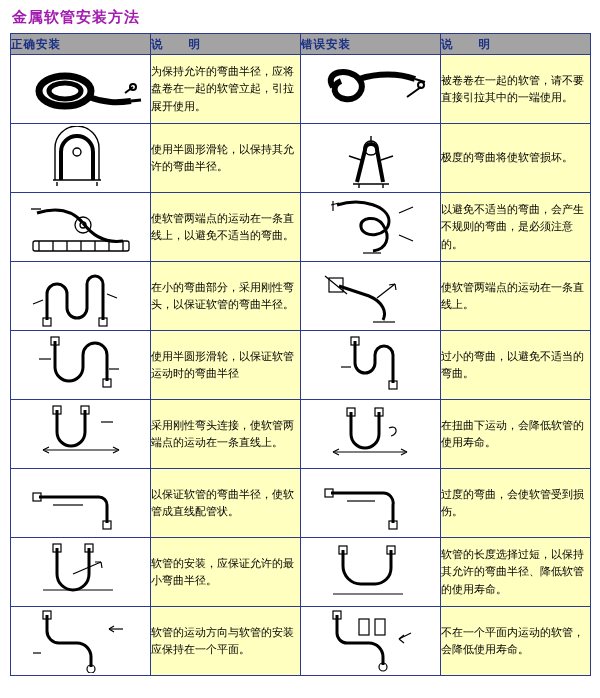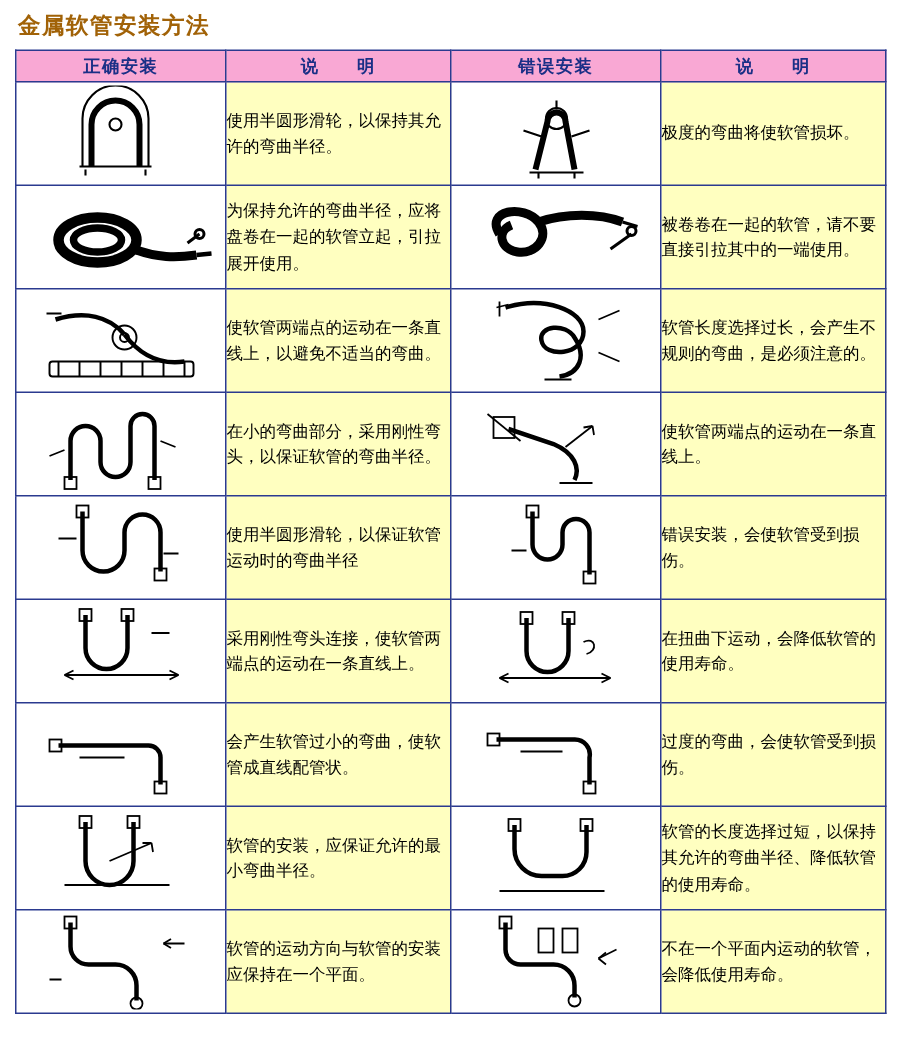--- a/index.html
+++ b/index.html
@@ -19,42 +19,42 @@
     height: 698px;
     position: relative;
     box-sizing: border-box;
     padding: 6px 10px 4px 10px;
   }
   .doc-title {
     font-size: 15px;
     font-weight: bold;
     letter-spacing: 1px;
     margin: 2px 0 6px 2px;
-    color: #a16207;
+    color: #a21caf;
   }
   table.hose-table {
     border-collapse: collapse;
     width: 580px;
     table-layout: fixed;
     border: 1px solid #2b3a8f;
   }
   table.hose-table th,
   table.hose-table td {
     border: 1px solid #2b3a8f;
     padding: 0;
     vertical-align: middle;
   }
   th.head {
-    background: #f9a8d4;
+    background: #a3a3a3;
     color: #1a2f86;
     font-size: 11.5px;
     font-weight: bold;
     height: 20px;
     letter-spacing: 1px;
-    text-align: center;
+    text-align: left;
   }
   col.c-img { width: 140px; }
   col.c-txt { width: 150px; }
 
   td.img-cell {
     background: #ffffff;
     text-align: center;
     height: 68px;
   }
   td.txt-cell {
@@ -94,56 +94,20 @@
         <th class="head">错误安装</th>
         <th class="head">说　　明</th>
       </tr>
     </thead>
     <tbody>
 
       <tr>
         <td class="img-cell">
           <span class="fig">
             <svg width="136" height="64" viewBox="0 0 136 64">
-              <g stroke="#000" fill="none" stroke-width="4">
-                <path d="M48 54 L48 26 A16 16 0 0 1 80 26 L80 54"></path>
-              </g>
-              <g stroke="#000" fill="none" stroke-width="1.4">
-                <path d="M42 54 L42 22 A22 22 0 0 1 86 22 L86 54"></path>
-                <circle cx="64" cy="26" r="4"></circle>
-                <path d="M40 54 L88 54"></path>
-                <path d="M44 56 L44 60 M84 56 L84 60"></path>
-              </g>
-            </svg>
-          </span>
-        </td>
-        <td class="txt-cell">使用半圆形滑轮，以保持其允许的弯曲半径。</td>
-        <td class="img-cell">
-          <span class="fig">
-            <svg width="136" height="64" viewBox="0 0 136 64">
-              <g stroke="#000" fill="none" stroke-width="4">
-                <path d="M54 56 L62 24 A6 6 0 0 1 74 24 L80 56"></path>
-              </g>
-              <g stroke="#000" fill="none" stroke-width="1.4">
-                <circle cx="68" cy="22" r="7"></circle>
-                <path d="M68 10 L68 16"></path>
-                <path d="M50 58 L86 58"></path>
-                <path d="M56 58 L56 62 M80 58 L80 62"></path>
-                <path d="M46 30 L58 34 M90 30 L78 34"></path>
-              </g>
-            </svg>
-          </span>
-        </td>
-        <td class="txt-cell">极度的弯曲将使软管损坏。</td>
-      </tr>
-
-      <tr>
-        <td class="img-cell">
-          <span class="fig">
-            <svg width="136" height="64" viewBox="0 0 136 64">
               <g stroke="#000" fill="none" stroke-width="1.6">
                 <ellipse cx="52" cy="34" rx="26" ry="15" stroke-width="7"></ellipse>
                 <ellipse cx="52" cy="34" rx="16" ry="8" stroke-width="5"></ellipse>
                 <path d="M76 40 C92 46 104 46 118 44" stroke-width="6"></path>
                 <path d="M118 44 l10 -1" stroke-width="3"></path>
                 <circle cx="120" cy="30" r="3" stroke-width="2"></circle>
                 <path d="M112 36 l8 -6" stroke-width="2"></path>
               </g>
             </svg>
           </span>
@@ -164,20 +128,56 @@
             </svg>
           </span>
         </td>
         <td class="txt-cell">被卷卷在一起的软管，请不要直接引拉其中的一端使用。</td>
       </tr>
 
       <tr>
         <td class="img-cell">
           <span class="fig">
             <svg width="136" height="64" viewBox="0 0 136 64">
+              <g stroke="#000" fill="none" stroke-width="4">
+                <path d="M48 54 L48 26 A16 16 0 0 1 80 26 L80 54"></path>
+              </g>
+              <g stroke="#000" fill="none" stroke-width="1.4">
+                <path d="M42 54 L42 22 A22 22 0 0 1 86 22 L86 54"></path>
+                <circle cx="64" cy="26" r="4"></circle>
+                <path d="M40 54 L88 54"></path>
+                <path d="M44 56 L44 60 M84 56 L84 60"></path>
+              </g>
+            </svg>
+          </span>
+        </td>
+        <td class="txt-cell">使用半圆形滑轮，以保持其允许的弯曲半径。</td>
+        <td class="img-cell">
+          <span class="fig">
+            <svg width="136" height="64" viewBox="0 0 136 64">
+              <g stroke="#000" fill="none" stroke-width="4">
+                <path d="M54 56 L62 24 A6 6 0 0 1 74 24 L80 56"></path>
+              </g>
+              <g stroke="#000" fill="none" stroke-width="1.4">
+                <circle cx="68" cy="22" r="7"></circle>
+                <path d="M68 10 L68 16"></path>
+                <path d="M50 58 L86 58"></path>
+                <path d="M56 58 L56 62 M80 58 L80 62"></path>
+                <path d="M46 30 L58 34 M90 30 L78 34"></path>
+              </g>
+            </svg>
+          </span>
+        </td>
+        <td class="txt-cell">极度的弯曲将使软管损坏。</td>
+      </tr>
+
+      <tr>
+        <td class="img-cell">
+          <span class="fig">
+            <svg width="136" height="64" viewBox="0 0 136 64">
               <g stroke="#000" fill="none" stroke-width="3">
                 <path d="M24 18 C44 12 60 16 70 28"></path>
                 <path d="M70 28 C82 44 96 48 110 46"></path>
               </g>
               <g stroke="#000" fill="none" stroke-width="1.3">
                 <circle cx="70" cy="30" r="8"></circle>
                 <circle cx="70" cy="30" r="3"></circle>
                 <rect x="20" y="46" width="96" height="10" rx="2"></rect>
                 <path d="M26 46 L26 56 M40 46 L40 56 M54 46 L54 56 M68 46 L68 56 M82 46 L82 56 M96 46 L96 56 M110 46 L110 56"></path>
                 <path d="M18 14 L28 14"></path>
@@ -194,21 +194,21 @@
               </g>
               <g stroke="#000" fill="none" stroke-width="1.2">
                 <path d="M28 10 L36 8"></path>
                 <path d="M30 6 L30 16"></path>
                 <path d="M96 18 L110 12 M96 40 L110 46"></path>
                 <path d="M60 58 L78 58"></path>
               </g>
             </svg>
           </span>
         </td>
-        <td class="txt-cell">软管长度选择过长，会产生不规则的弯曲，是必须注意的。</td>
+        <td class="txt-cell">以避免不适当的弯曲，会产生不规则的弯曲，是必须注意的。</td>
       </tr>
 
       <tr>
         <td class="img-cell">
           <span class="fig">
             <svg width="136" height="64" viewBox="0 0 136 64">
               <g stroke="#000" fill="none" stroke-width="3">
                 <path d="M34 56 L34 30 A10 10 0 0 1 54 30 L54 44 A10 10 0 0 0 74 44 L74 20"></path>
                 <path d="M74 20 A8 8 0 0 1 90 20 L90 56"></path>
               </g>
@@ -264,21 +264,21 @@
                 <path d="M52 8 L52 30 A10 10 0 0 0 72 30 L72 22 A9 9 0 0 1 90 22 L90 50"></path>
               </g>
               <g stroke="#000" fill="none" stroke-width="1.2">
                 <rect x="48" y="4" width="8" height="8"></rect>
                 <rect x="86" y="48" width="8" height="8"></rect>
                 <path d="M38 34 L48 34"></path>
               </g>
             </svg>
           </span>
         </td>
-        <td class="txt-cell">错误安装，会使软管受到损伤。</td>
+        <td class="txt-cell">过小的弯曲，以避免不适当的弯曲。</td>
       </tr>
 
       <tr>
         <td class="img-cell">
           <span class="fig">
             <svg width="136" height="64" viewBox="0 0 136 64">
               <g stroke="#000" fill="none" stroke-width="3">
                 <path d="M44 8 L44 30 A14 14 0 0 0 72 30 L72 8"></path>
               </g>
               <g stroke="#000" fill="none" stroke-width="1.2">
@@ -319,21 +319,21 @@
                 <path d="M26 26 L86 26 A8 8 0 0 1 94 34 L94 52"></path>
               </g>
               <g stroke="#000" fill="none" stroke-width="1.2">
                 <rect x="20" y="22" width="8" height="8"></rect>
                 <rect x="90" y="50" width="8" height="8"></rect>
                 <path d="M40 34 L70 34"></path>
               </g>
             </svg>
           </span>
         </td>
-        <td class="txt-cell">会产生软管过小的弯曲，使软管成直线配管状。</td>
+        <td class="txt-cell">以保证软管的弯曲半径，使软管成直线配管状。</td>
         <td class="img-cell">
           <span class="fig">
             <svg width="136" height="64" viewBox="0 0 136 64">
               <g stroke="#000" fill="none" stroke-width="3">
                 <path d="M28 22 L80 22 A10 10 0 0 1 90 34 L90 52"></path>
               </g>
               <g stroke="#000" fill="none" stroke-width="1.2">
                 <rect x="22" y="18" width="8" height="8"></rect>
                 <rect x="86" y="50" width="8" height="8"></rect>
                 <path d="M44 30 L72 30"></path>

